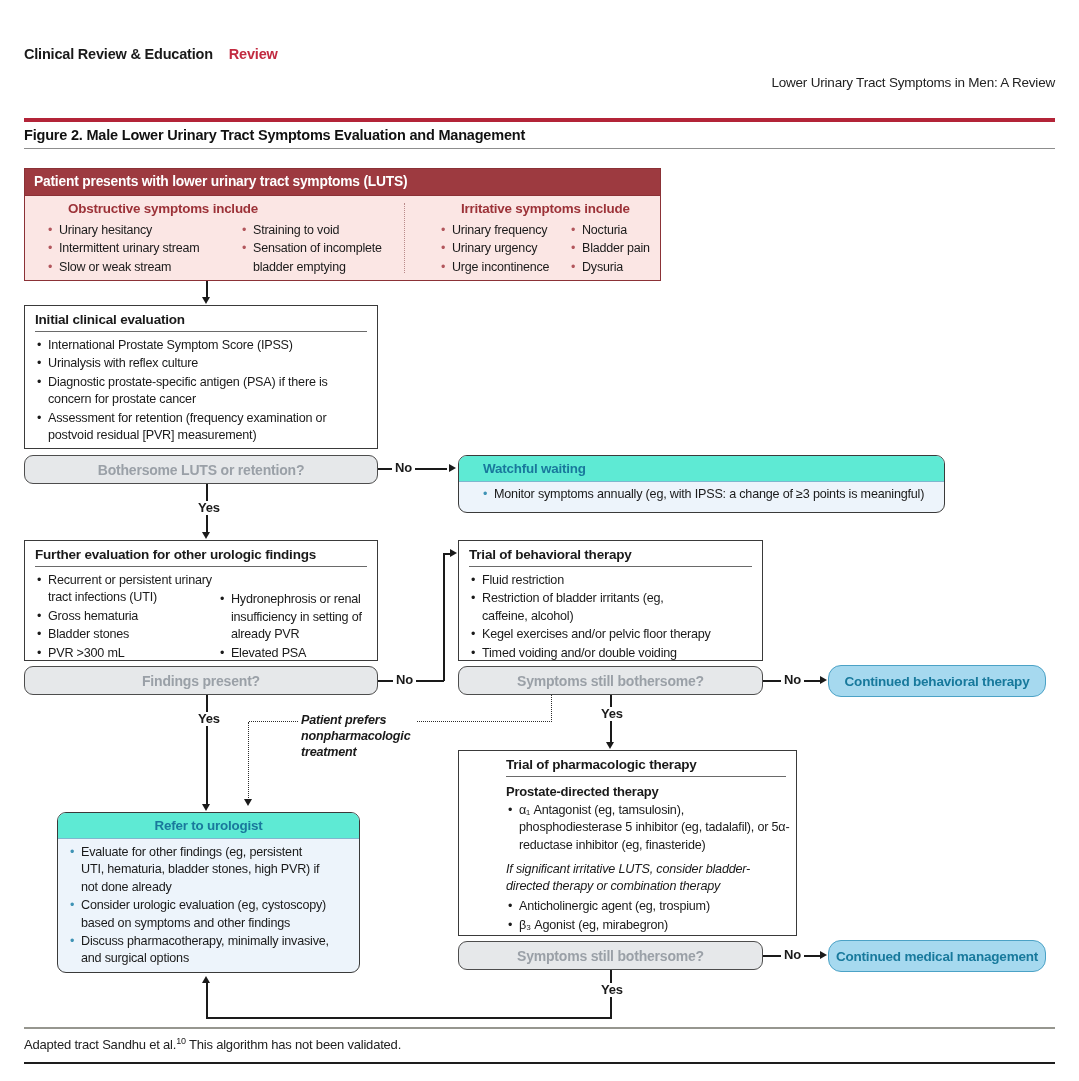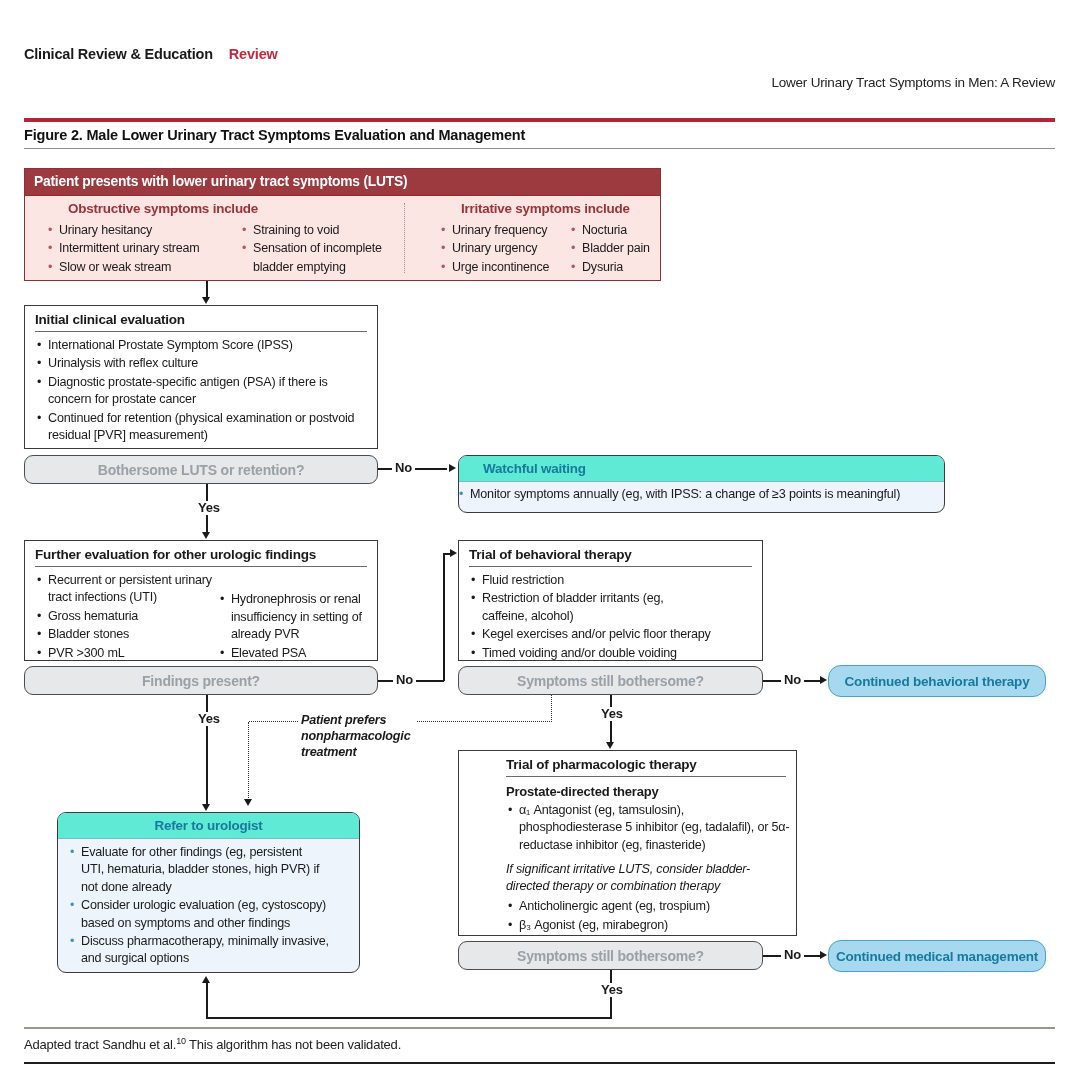--- a/index.html
+++ b/index.html
@@ -107,29 +107,29 @@
       </ul>
   </div>
 
   <div class="box" style="left:24px; top:305px; width:354px; height:144px;">
     <div class="box-title">Initial clinical evaluation</div>
     <div class="trule"></div>
     <ul class="bul">
         <li>International Prostate Symptom Score (IPSS)</li>
         <li>Urinalysis with reflex culture</li>
         <li>Diagnostic prostate-specific antigen (PSA) if there is concern for prostate cancer</li>
-        <li>Continued for retention (physical examination or postvoid residual [PVR] measurement)</li>
+        <li>Assessment for retention (frequency examination or postvoid residual [PVR] measurement)</li>
       </ul>
   </div>
 
   <div class="decision" style="left:24px; top:455px; width:354px; height:29px;">Bothersome LUTS or retention?</div>
 
   <div class="bluepanel" style="left:458px; top:455px; width:487px; height:58px;">
     <div class="bp-head">Watchful waiting</div>
-    <ul class="bul" style="margin-top:4px; padding-left:0;">
+    <ul class="bul" style="margin-top:4px; padding-left:24px;">
       <li>Monitor symptoms annually (eg, with IPSS: a change of ≥3 points is meaningful)</li>
     </ul>
   </div>
 
   <div class="box" style="left:24px; top:540px; width:354px; height:121px;">
     <div class="box-title">Further evaluation for other urologic findings</div>
     <div class="trule"></div>
     <div class="cols">
       <ul class="bul" style="width:196px;">
           <li>Recurrent or persistent urinary tract infections (UTI)</li>

